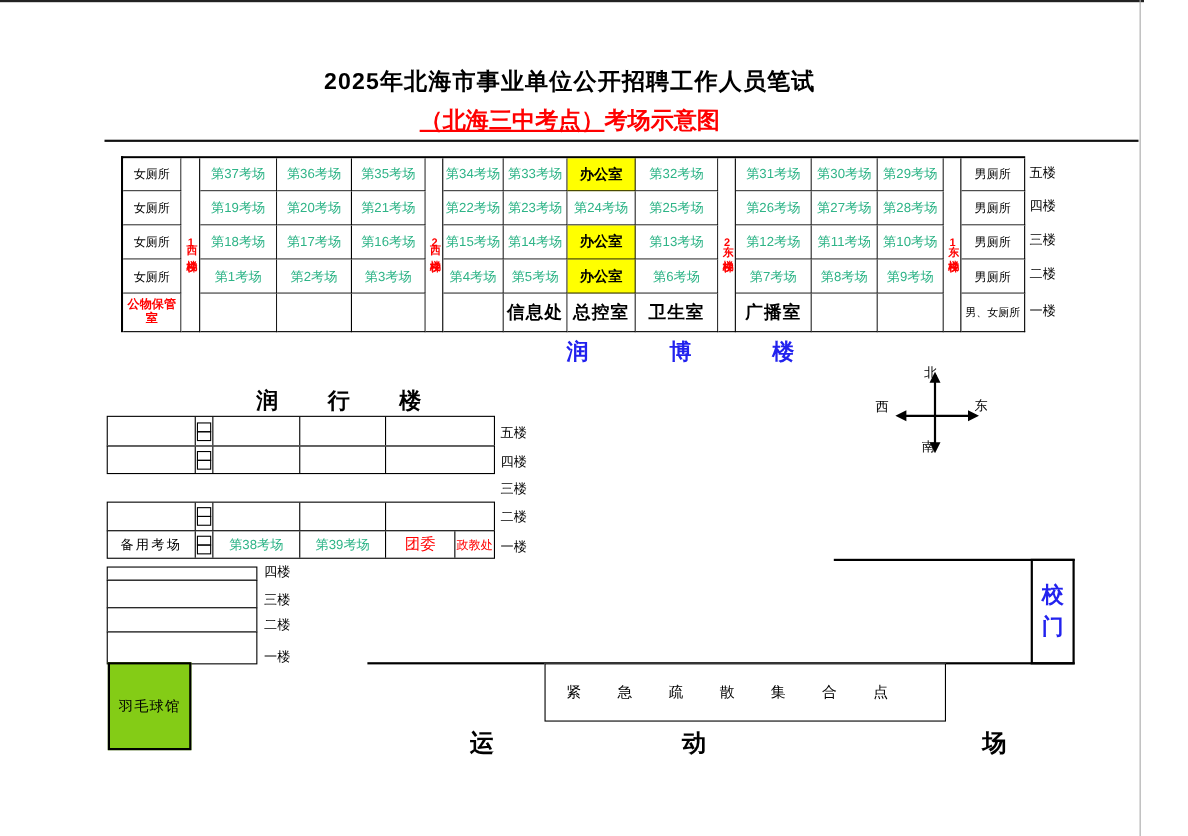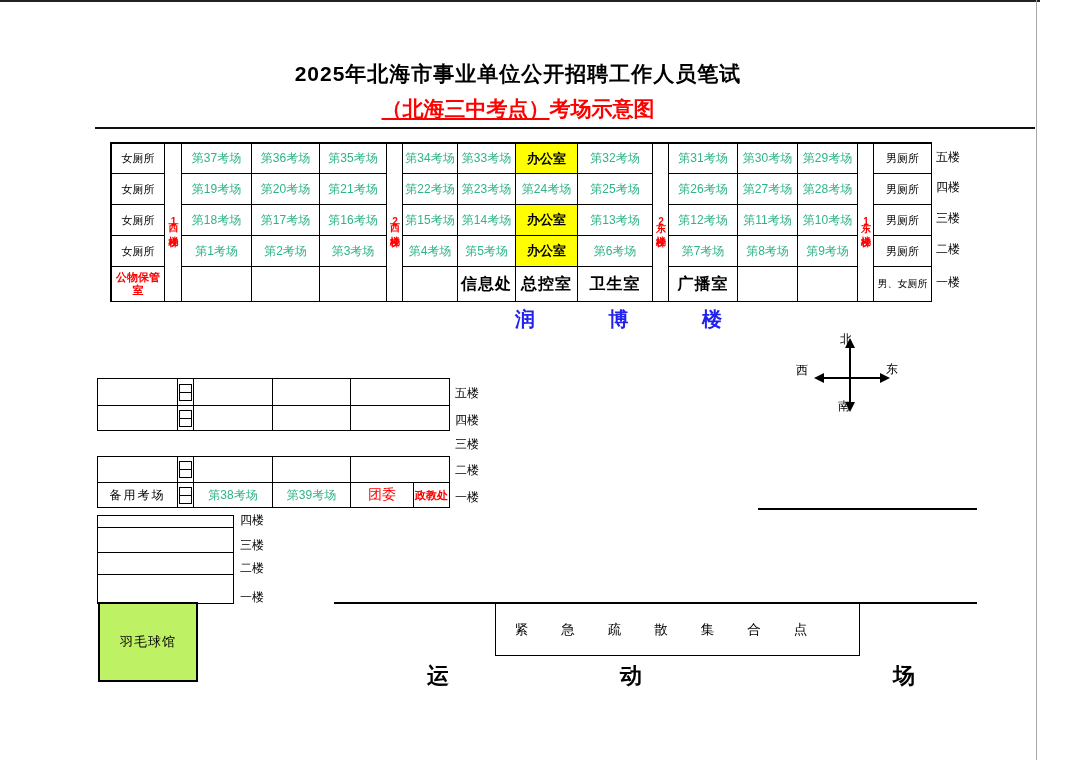--- a/index.html
+++ b/index.html
@@ -52,33 +52,33 @@
   .rxc{border-right:1px solid #000;height:100%;display:flex;align-items:center;justify-content:center;box-sizing:border-box;}
   .rxc:last-child{border-right:none;}
   .w80{width:80px;} .w16{width:16px;} .w79{width:79px;} .w78{width:78px;} .w100{width:100px;flex:1;}
   .w63{width:63px;} .w37{width:37px;flex:1;}
   .stairbox{flex-direction:column;justify-content:center;}
   .sb{width:13px;height:9px;border:1px solid #000;box-sizing:border-box;}
   .sb+.sb{margin-top:-1px;}
   .rx-room{font-size:12px;color:var(--room-green,#2EB487);}
   .rx-spare{font-size:12px;letter-spacing:2px;}
   .rx-red{font-size:14px;color:var(--red,#f00);}
-  .rx-redbold{font-size:11px;font-weight:bold;color:var(--red,#f00);letter-spacing:0;}
+  .rx-redbold{font-size:11px;font-weight:normal;color:var(--red,#f00);letter-spacing:0;}
   .rxfl{position:absolute;left:455px;width:40px;font-size:12px;}
   .rxfl1{top:385px;} .rxfl2{top:412px;} .rxfl3{top:436px;} .rxfl4{top:462px;} .rxfl5{top:489px;}
 
   
   #lower-bldg{left:97px;top:515px;width:137px;}
   .lb-row{position:relative;width:137px;border:1px solid #000;box-sizing:border-box;background:#fff;margin-top:-1px;}
   .lb1{height:13px;margin-top:0;} .lb2{height:26px;} .lb3{height:23px;} .lb4{height:30px;}
   .lbfl{position:absolute;left:240px;width:40px;font-size:12px;}
   .lbfl1{top:512px;} .lbfl2{top:537px;} .lbfl3{top:560px;} .lbfl4{top:589px;}
 
-  #badminton{left:98px;top:602px;width:100px;height:80px;border:2px solid #000;box-sizing:border-box;
-             display:flex;align-items:center;justify-content:center;font-size:13px;letter-spacing:1px;background:#bef264;}
+  #badminton{left:98px;top:602px;width:76px;height:80px;border:2px solid #000;box-sizing:border-box;
+             display:flex;align-items:center;justify-content:center;font-size:13px;letter-spacing:1px;background:#84cc16;}
 
   
   #gate-topline{left:758px;top:508px;width:219px;height:0;border-top:2px solid #000;}
   #gate-box{left:937px;top:508px;width:40px;height:96px;border:2px solid #000;box-sizing:border-box;
             display:flex;align-items:center;justify-content:center;}
   #gate-box span{display:block;width:22px;font-size:20px;font-weight:bold;color:var(--blue,#2222ee);
                  word-break:break-all;line-height:1.45;text-align:center;}
   #boundary-line{left:334px;top:602px;width:643px;height:0;border-top:2px solid #000;}
   #assembly-box{left:495px;top:603px;width:365px;height:53px;border:1.5px solid #000;box-sizing:border-box;
                 display:flex;align-items:center;justify-content:center;font-size:13.5px;
@@ -179,20 +179,21 @@
     <polygon points="26,50 36,45 36,55" fill="#000"></polygon>
     <polygon points="102,50 92,45 92,55" fill="#000"></polygon>
     <polygon points="62,10 57,20 67,20" fill="#000"></polygon>
     <polygon points="62,84 57,74 67,74" fill="#000"></polygon>
   </svg>
   <span class="cp" id="cp-n">北</span>
   <span class="cp" id="cp-s">南</span>
   <span class="cp" id="cp-e">东</span>
   <span class="cp" id="cp-w">西</span>
 
+  <div class="abs" id="runxing-label">润行楼</div>
   <div class="abs" id="runxing">
     <div class="rx-row rx-a">
       <div class="rxc w80"></div>
       <div class="rxc w16 stairbox">
           <div class="sb"></div>
           <div class="sb"></div>
         </div>
       <div class="rxc w79"></div>
       <div class="rxc w78"></div>
       <div class="rxc w100"></div>
@@ -242,19 +243,22 @@
     <div class="lb-row lb4"></div>
   </div>
   <div class="lbfl lbfl1">四楼</div>
   <div class="lbfl lbfl2">三楼</div>
   <div class="lbfl lbfl3">二楼</div>
   <div class="lbfl lbfl4">一楼</div>
 
   <div class="abs" id="badminton">羽毛球馆</div>
 
   <div class="abs" id="gate-topline"></div>
+  <div class="abs" id="gate-box">
+    <span>校门</span>
+  </div>
   <div class="abs" id="boundary-line"></div>
   <div class="abs" id="assembly-box">紧急疏散集合点</div>
   <span class="yd" id="yd1">运</span>
   <span class="yd" id="yd2">动</span>
   <span class="yd" id="yd3">场</span>
 
 </div>
 
 </body></html>

